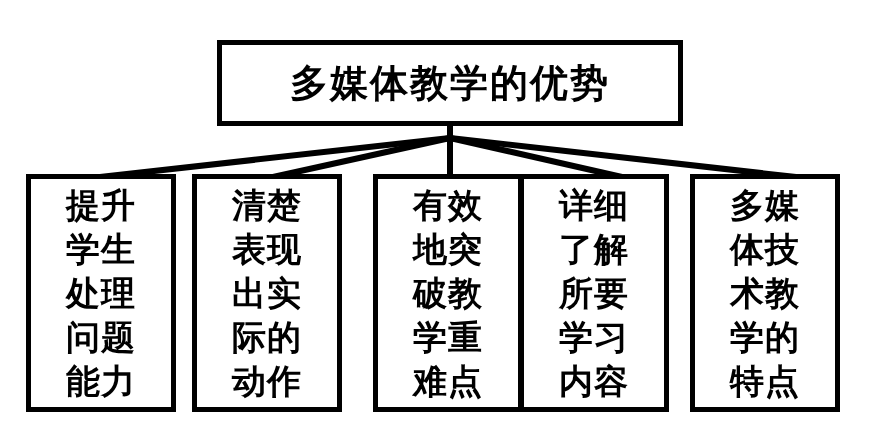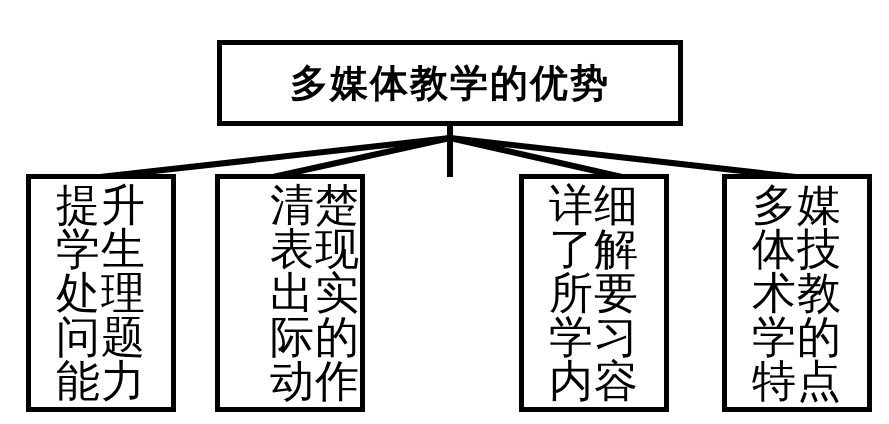--- a/index.html
+++ b/index.html
@@ -46,33 +46,33 @@
     font-size: 38px;
     font-weight: 700;
     letter-spacing: 2px;
     white-space: nowrap;
     text-align: center;
   }
   .child-node {
     top: 174px;
     width: 150px;
     height: 238px;
-    font-size: 44px;
-    font-weight: 400;
+    font-size: 34px;
+    font-weight: 700;
     line-height: 44px;
   }
   .child-node .node-label {
     white-space: pre-line;
     letter-spacing: 1px;
   }
   .b1 { left: 26px;  }
-  .b2 { left: 215px; justify-content: flex-end; }
+  .b2 { left: 192px; }
   .b3 { left: 373px; }
   .b4 { left: 519px; }
-  .b5 { left: 722px; }
+  .b5 { left: 690px; }
 </style>
 </head>
 <body>
 
 <div class="canvas">
 
   <svg class="connectors" viewBox="0 0 889 424" xmlns="http://www.w3.org/2000/svg" aria-hidden="true">
     <line x1="450" y1="123" x2="450" y2="177"></line>
     <line x1="450" y1="138" x2="100" y2="177"></line>
     <line x1="450" y1="138" x2="273" y2="177"></line>
@@ -93,20 +93,27 @@
   </div>
 
   <div class="node child-node b2">
     <span class="node-label">清楚
 表现
 出实
 际的
 动作</span>
   </div>
 
+  <div class="node child-node b3">
+    <span class="node-label">有效
+地突
+破教
+学重
+难点</span>
+  </div>
 
   <div class="node child-node b4">
     <span class="node-label">详细
 了解
 所要
 学习
 内容</span>
   </div>
 
   <div class="node child-node b5">

